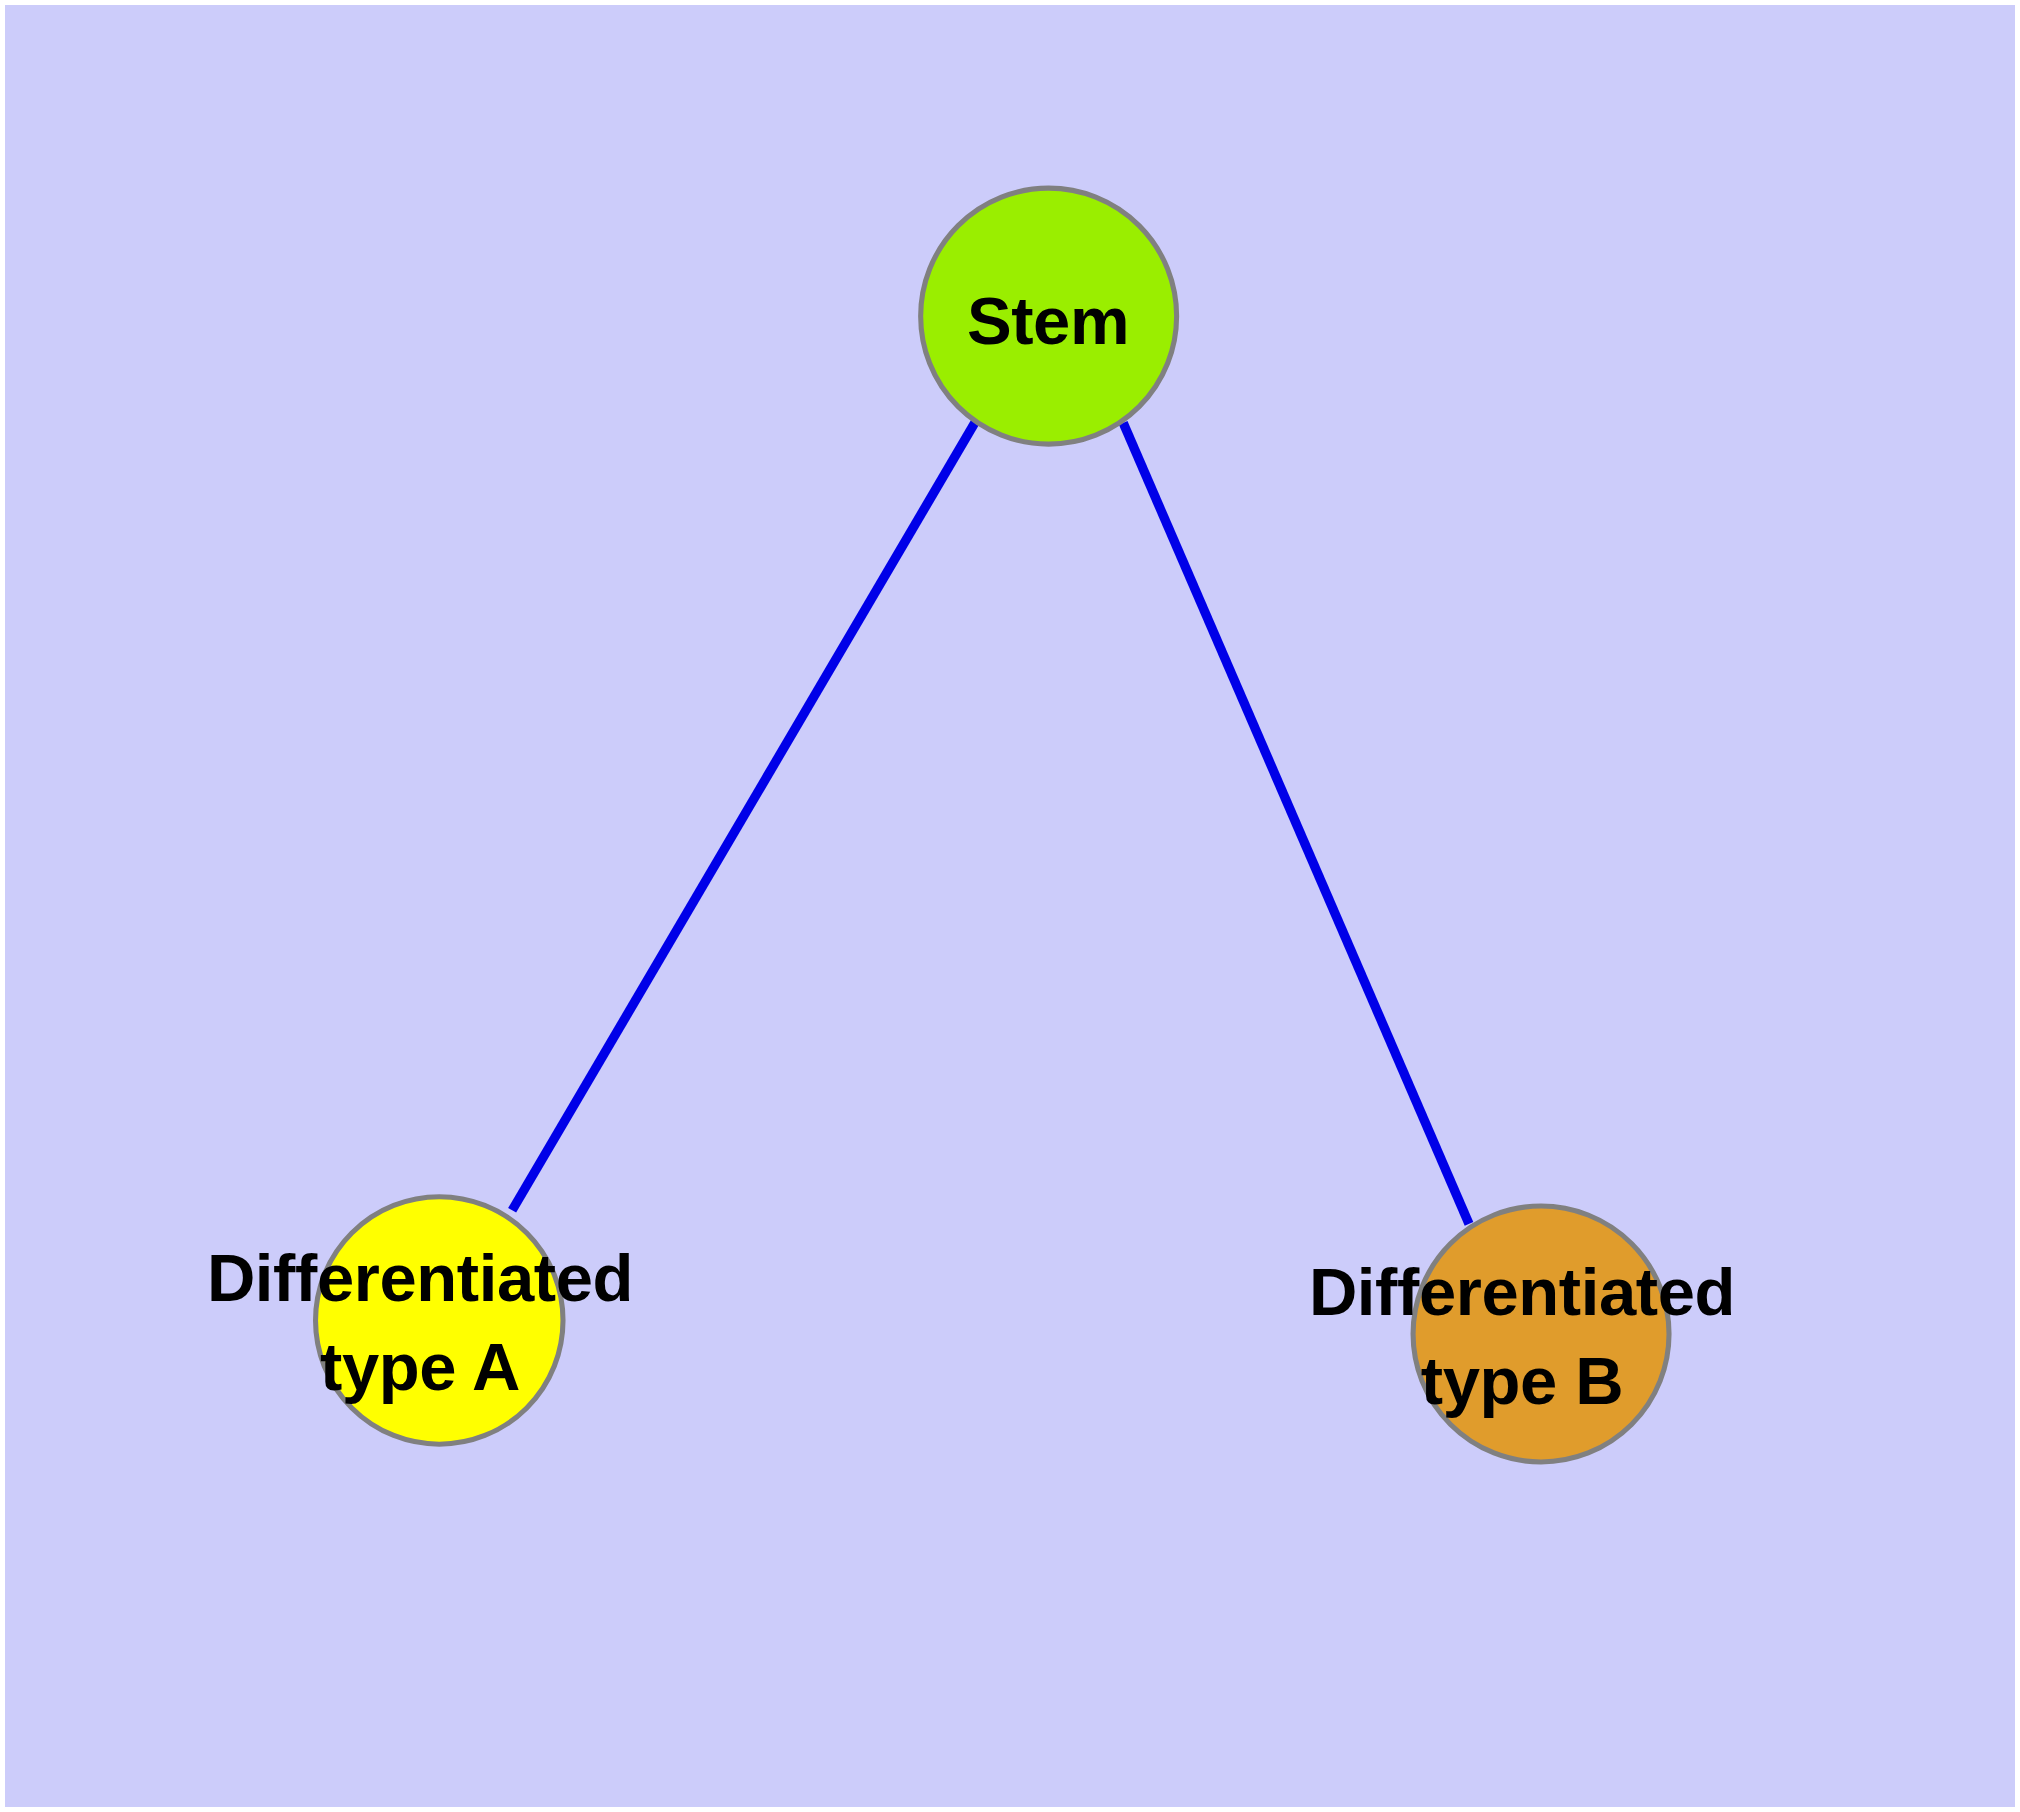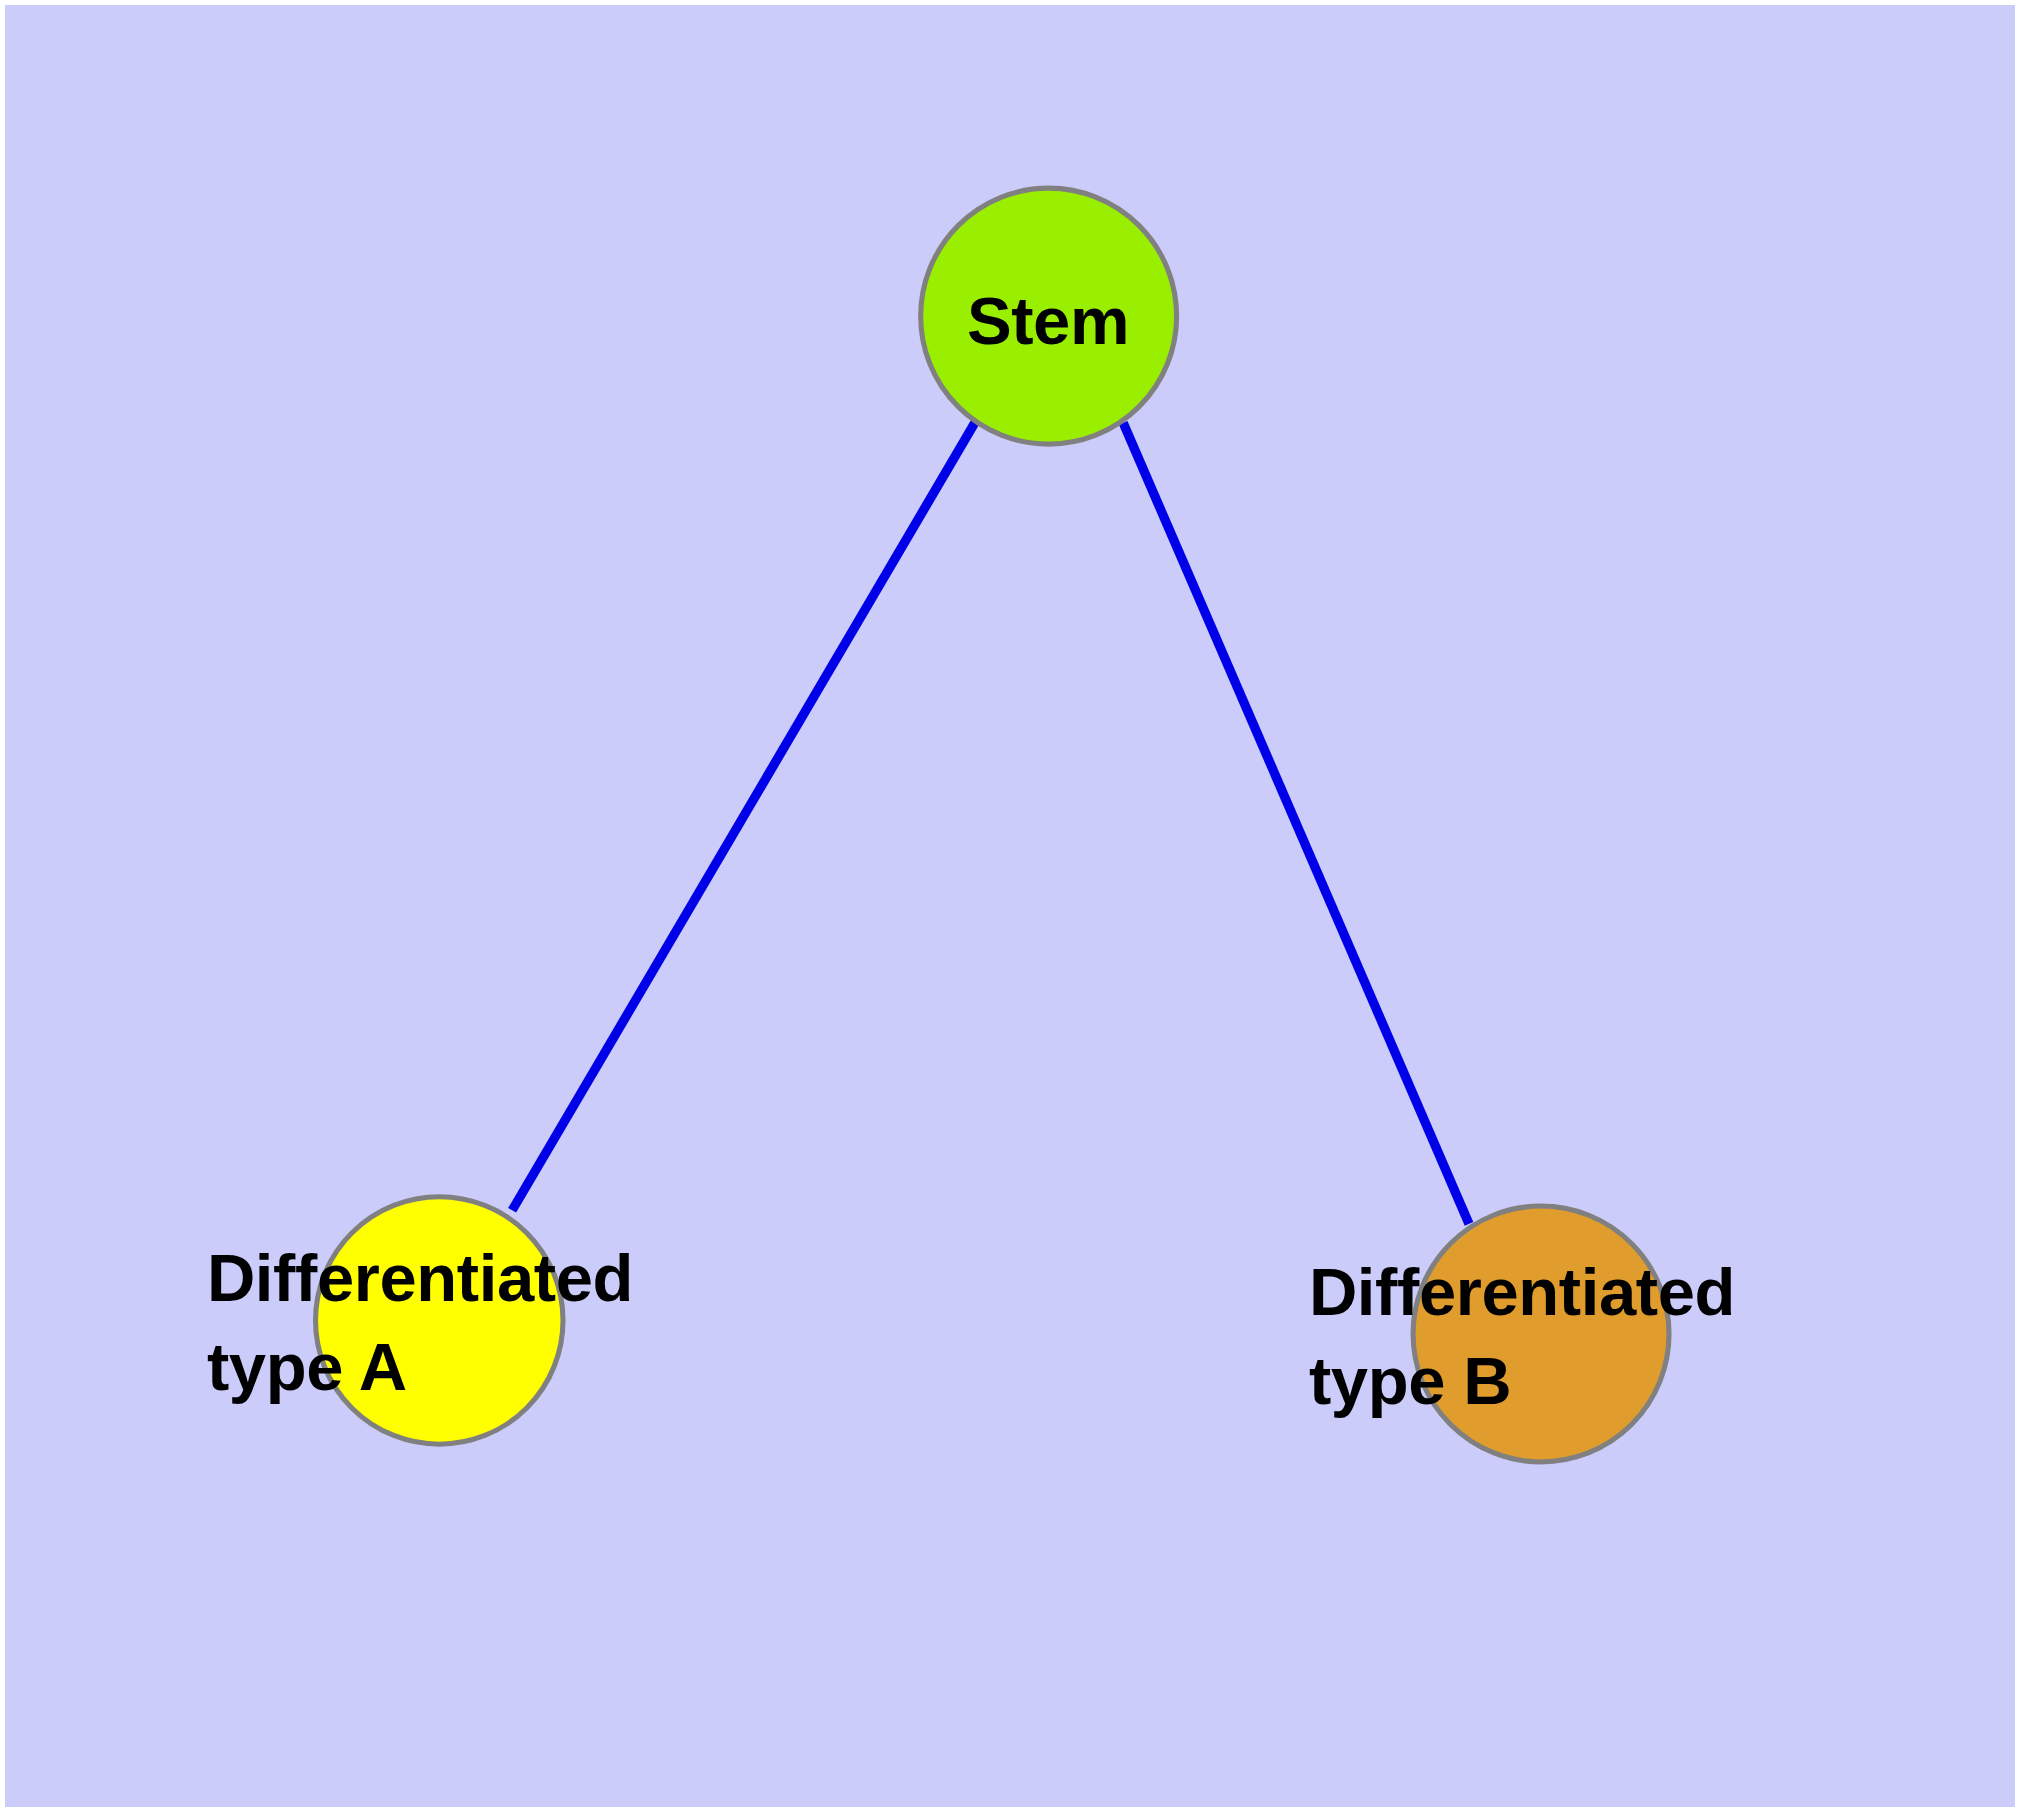--- a/index.html
+++ b/index.html
@@ -30,20 +30,21 @@
     width: 2021px;
     height: 1812px;
   }
   .node-label {
     position: absolute;
     color: #000000;
     font-weight: bold;
     font-size: 67px;
     line-height: 89px;
     letter-spacing: -0.4px;
+    text-align: center;
     white-space: pre;
     transform: translate(-50%, -50%);
     pointer-events: none;
     font-family: "Liberation Sans", sans-serif;
   }
 </style>
 </head>
 <body>
 
 <div id="canvas">

